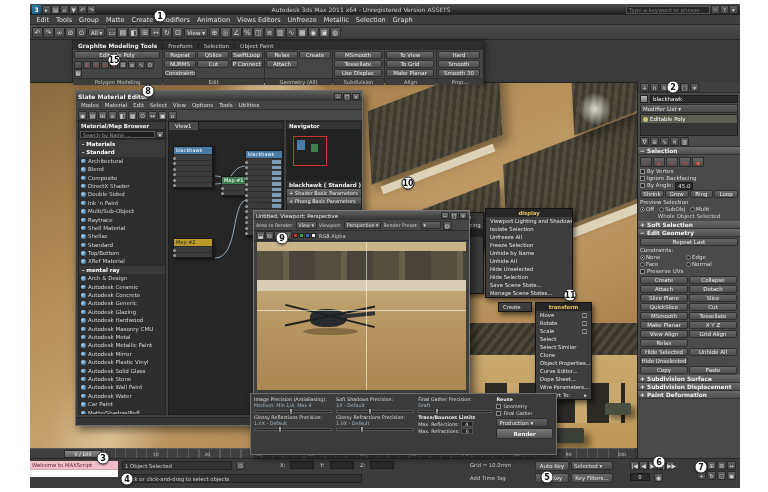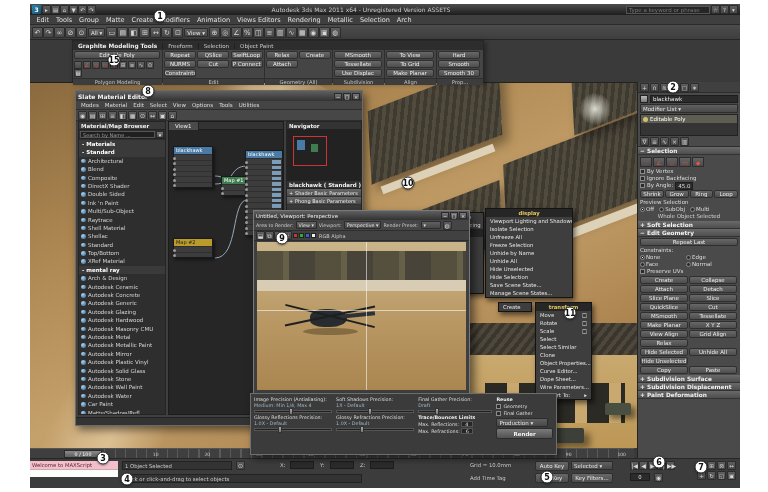--- a/index.html
+++ b/index.html
@@ -184,24 +184,24 @@
 
   <div id="menubar">
       <span class="mi">Edit</span>
       <span class="mi">Tools</span>
       <span class="mi">Group</span>
       <span class="mi">Matte</span>
       <span class="mi">Create</span>
       <span class="mi">Modifiers</span>
       <span class="mi">Animation</span>
       <span class="mi">Views Editors</span>
-      <span class="mi">Rendering</span>
+      <span class="mi">Unfreeze</span>
       <span class="mi">Metallic</span>
       <span class="mi">Selection</span>
-      <span class="mi">Arch</span>
+      <span class="mi">Graph</span>
     </div>
 
   <div id="maintb">
     <span><span class="ic">↶</span><span class="ic">↷</span><span class="ic">∞</span><span class="ic">⊘</span><span class="ic">⊙</span></span>
     <span class="dd">All</span>
     <span><span class="ic">▭</span><span class="ic">▤</span><span class="ic">◧</span><span class="ic">⊞</span><span class="ic">↔</span><span class="ic">↻</span><span class="ic">⊡</span></span>
     <span class="dd">View</span>
     <span><span class="ic">⊕</span><span class="ic">◎</span><span class="ic">∠</span><span class="ic">%</span><span class="ic">◫</span><span class="ic">≡</span><span class="ic">▥</span><span class="ic">∿</span><span class="ic">▦</span><span class="ic">◉</span><span class="ic">▣</span><span class="ic">◍</span></span>
   </div>
 
@@ -767,15 +767,15 @@
     <span class="callout" style="left: 160px; top: 16px;">1</span>
     <span class="callout" style="left: 673px; top: 87px;">2</span>
     <span class="callout" style="left: 103px; top: 458px;">3</span>
     <span class="callout" style="left: 127px; top: 479px;">4</span>
     <span class="callout" style="left: 547px; top: 477px;">5</span>
     <span class="callout" style="left: 659px; top: 462px;">6</span>
     <span class="callout" style="left: 701px; top: 467px;">7</span>
     <span class="callout" style="left: 148px; top: 91px;">8</span>
     <span class="callout" style="left: 282px; top: 238px;">9</span>
     <span class="callout" style="left: 408px; top: 183px;">10</span>
-    <span class="callout" style="left: 570px; top: 313px;">11</span>
+    <span class="callout" style="left: 570px; top: 295px;">11</span>
     <span class="callout" style="left: 114px; top: 60px;">15</span>
   </div>
 
 </body></html>

